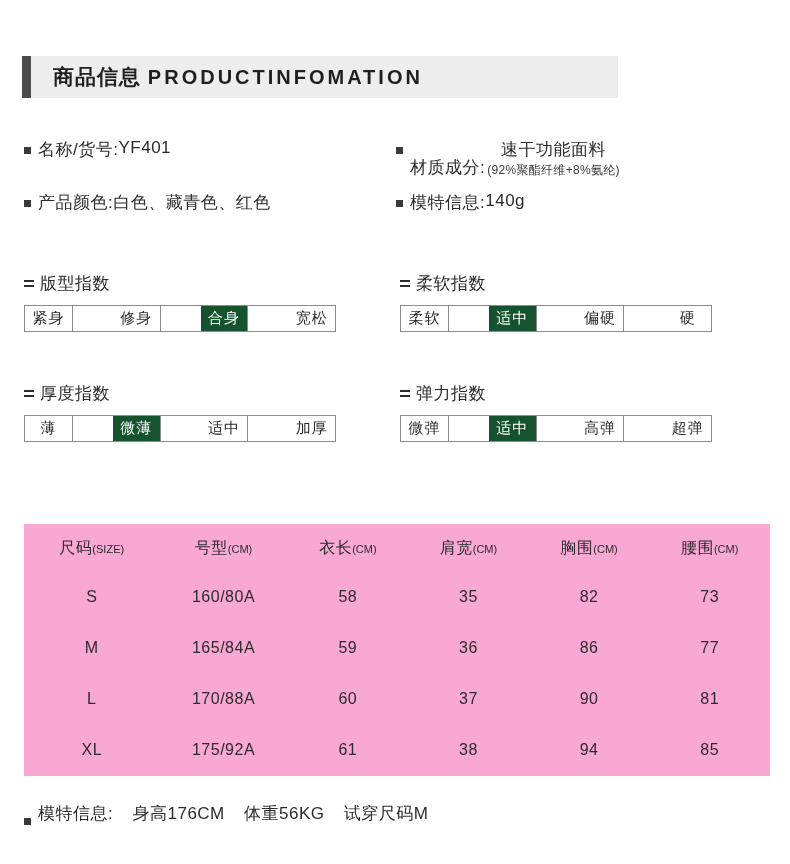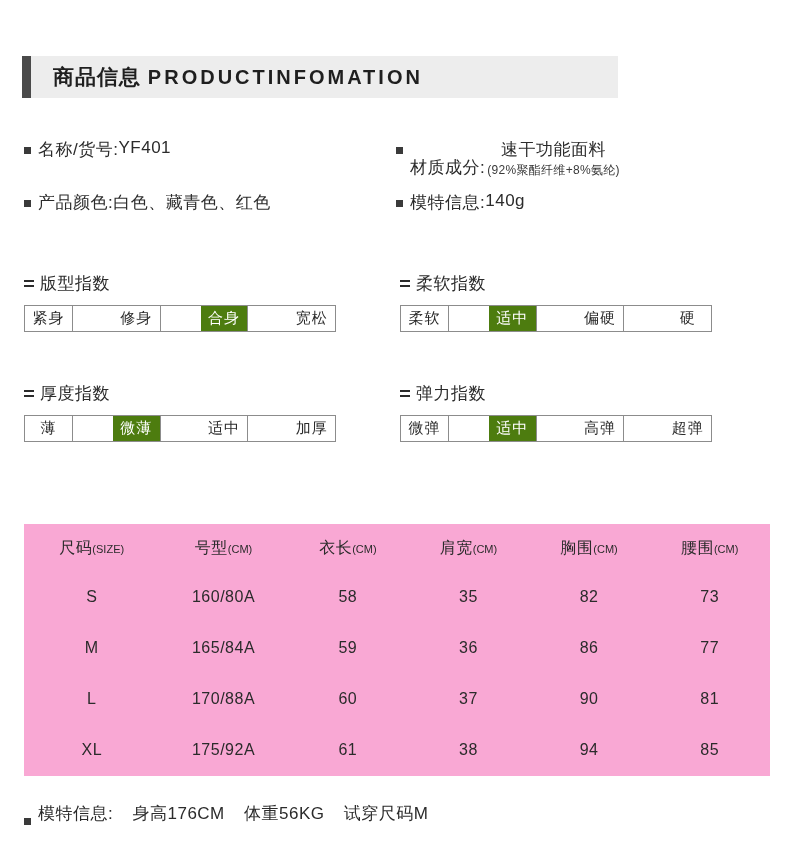--- a/index.html
+++ b/index.html
@@ -139,21 +139,21 @@
     align-items: center;
     justify-content: center;
     font-size: 15px;
     letter-spacing: 1px;
     border-right: 1px solid #8c8c8c;
     color: #2b2b2b;
     background: #ffffff;
   }
   .scale .cell:last-child { border-right: none; }
   .scale .cell.active {
-    background: #4d7c0f;
+    background: #14532d;
     color: #ffffff;
   }
 
   
   .table-wrap {
     position: absolute;
     left: 24px; top: 524px;
     width: 746px; height: 252px;
     background: #f9a8d4;
   }

